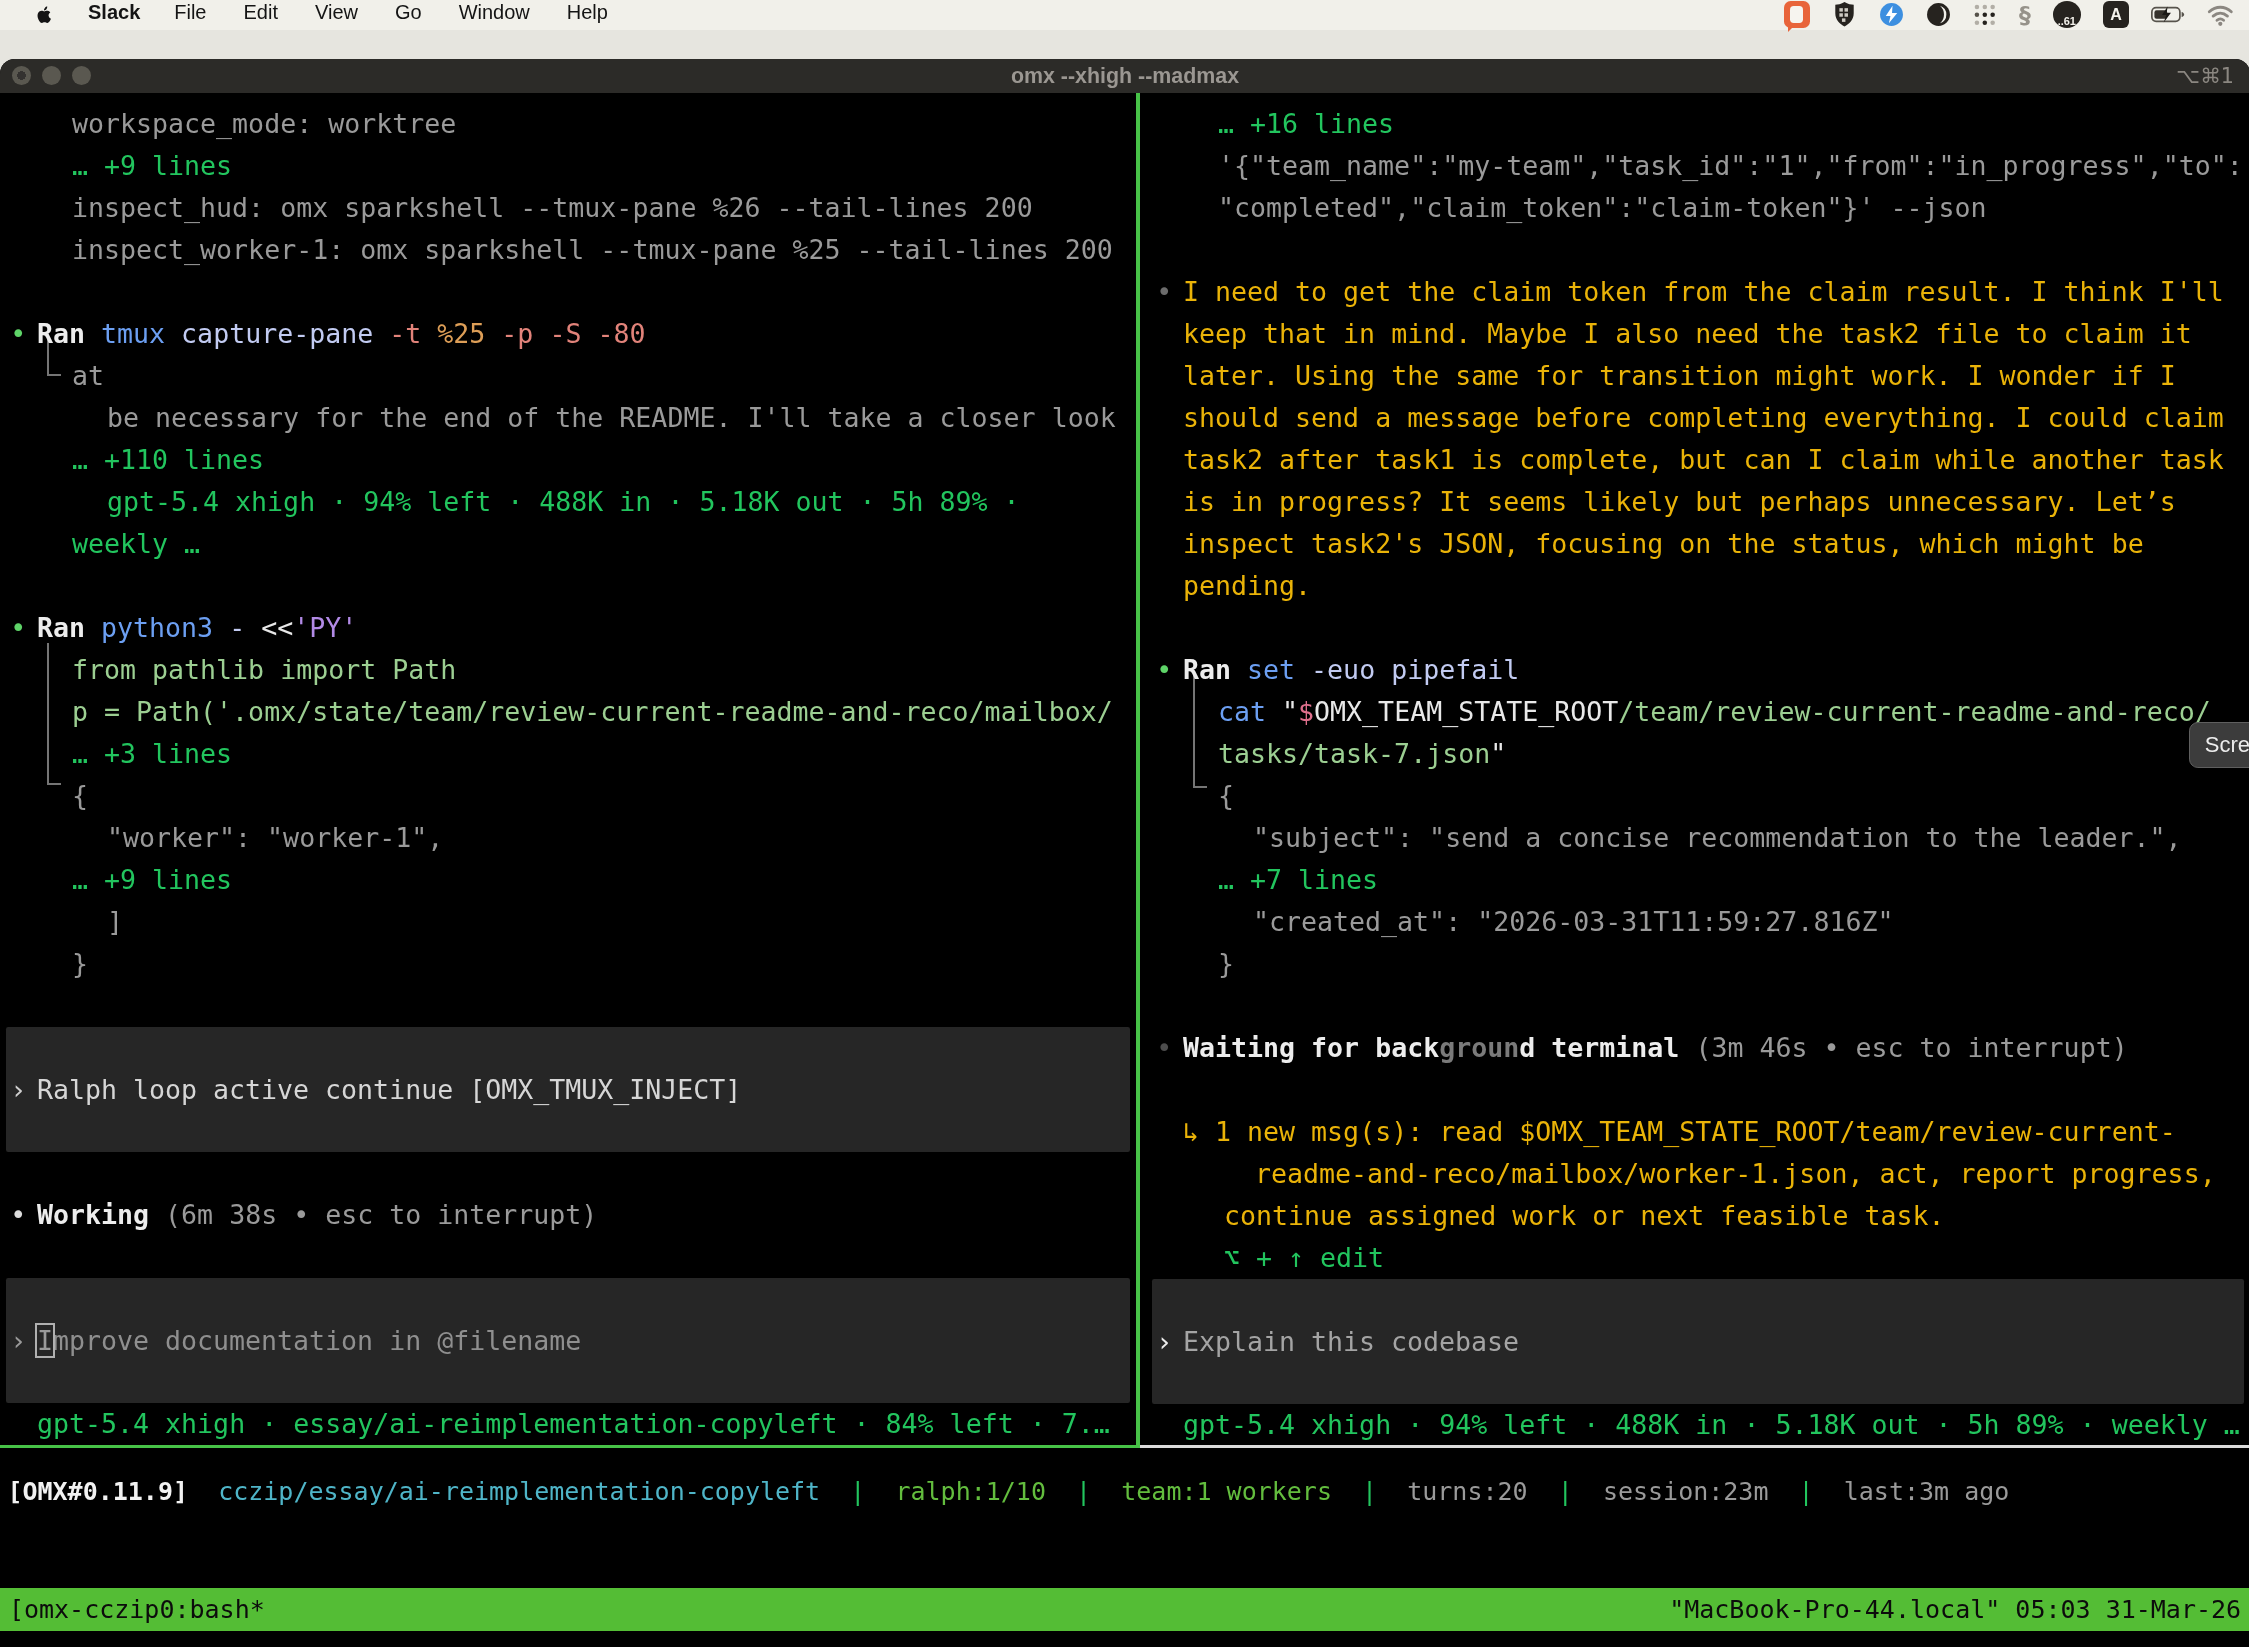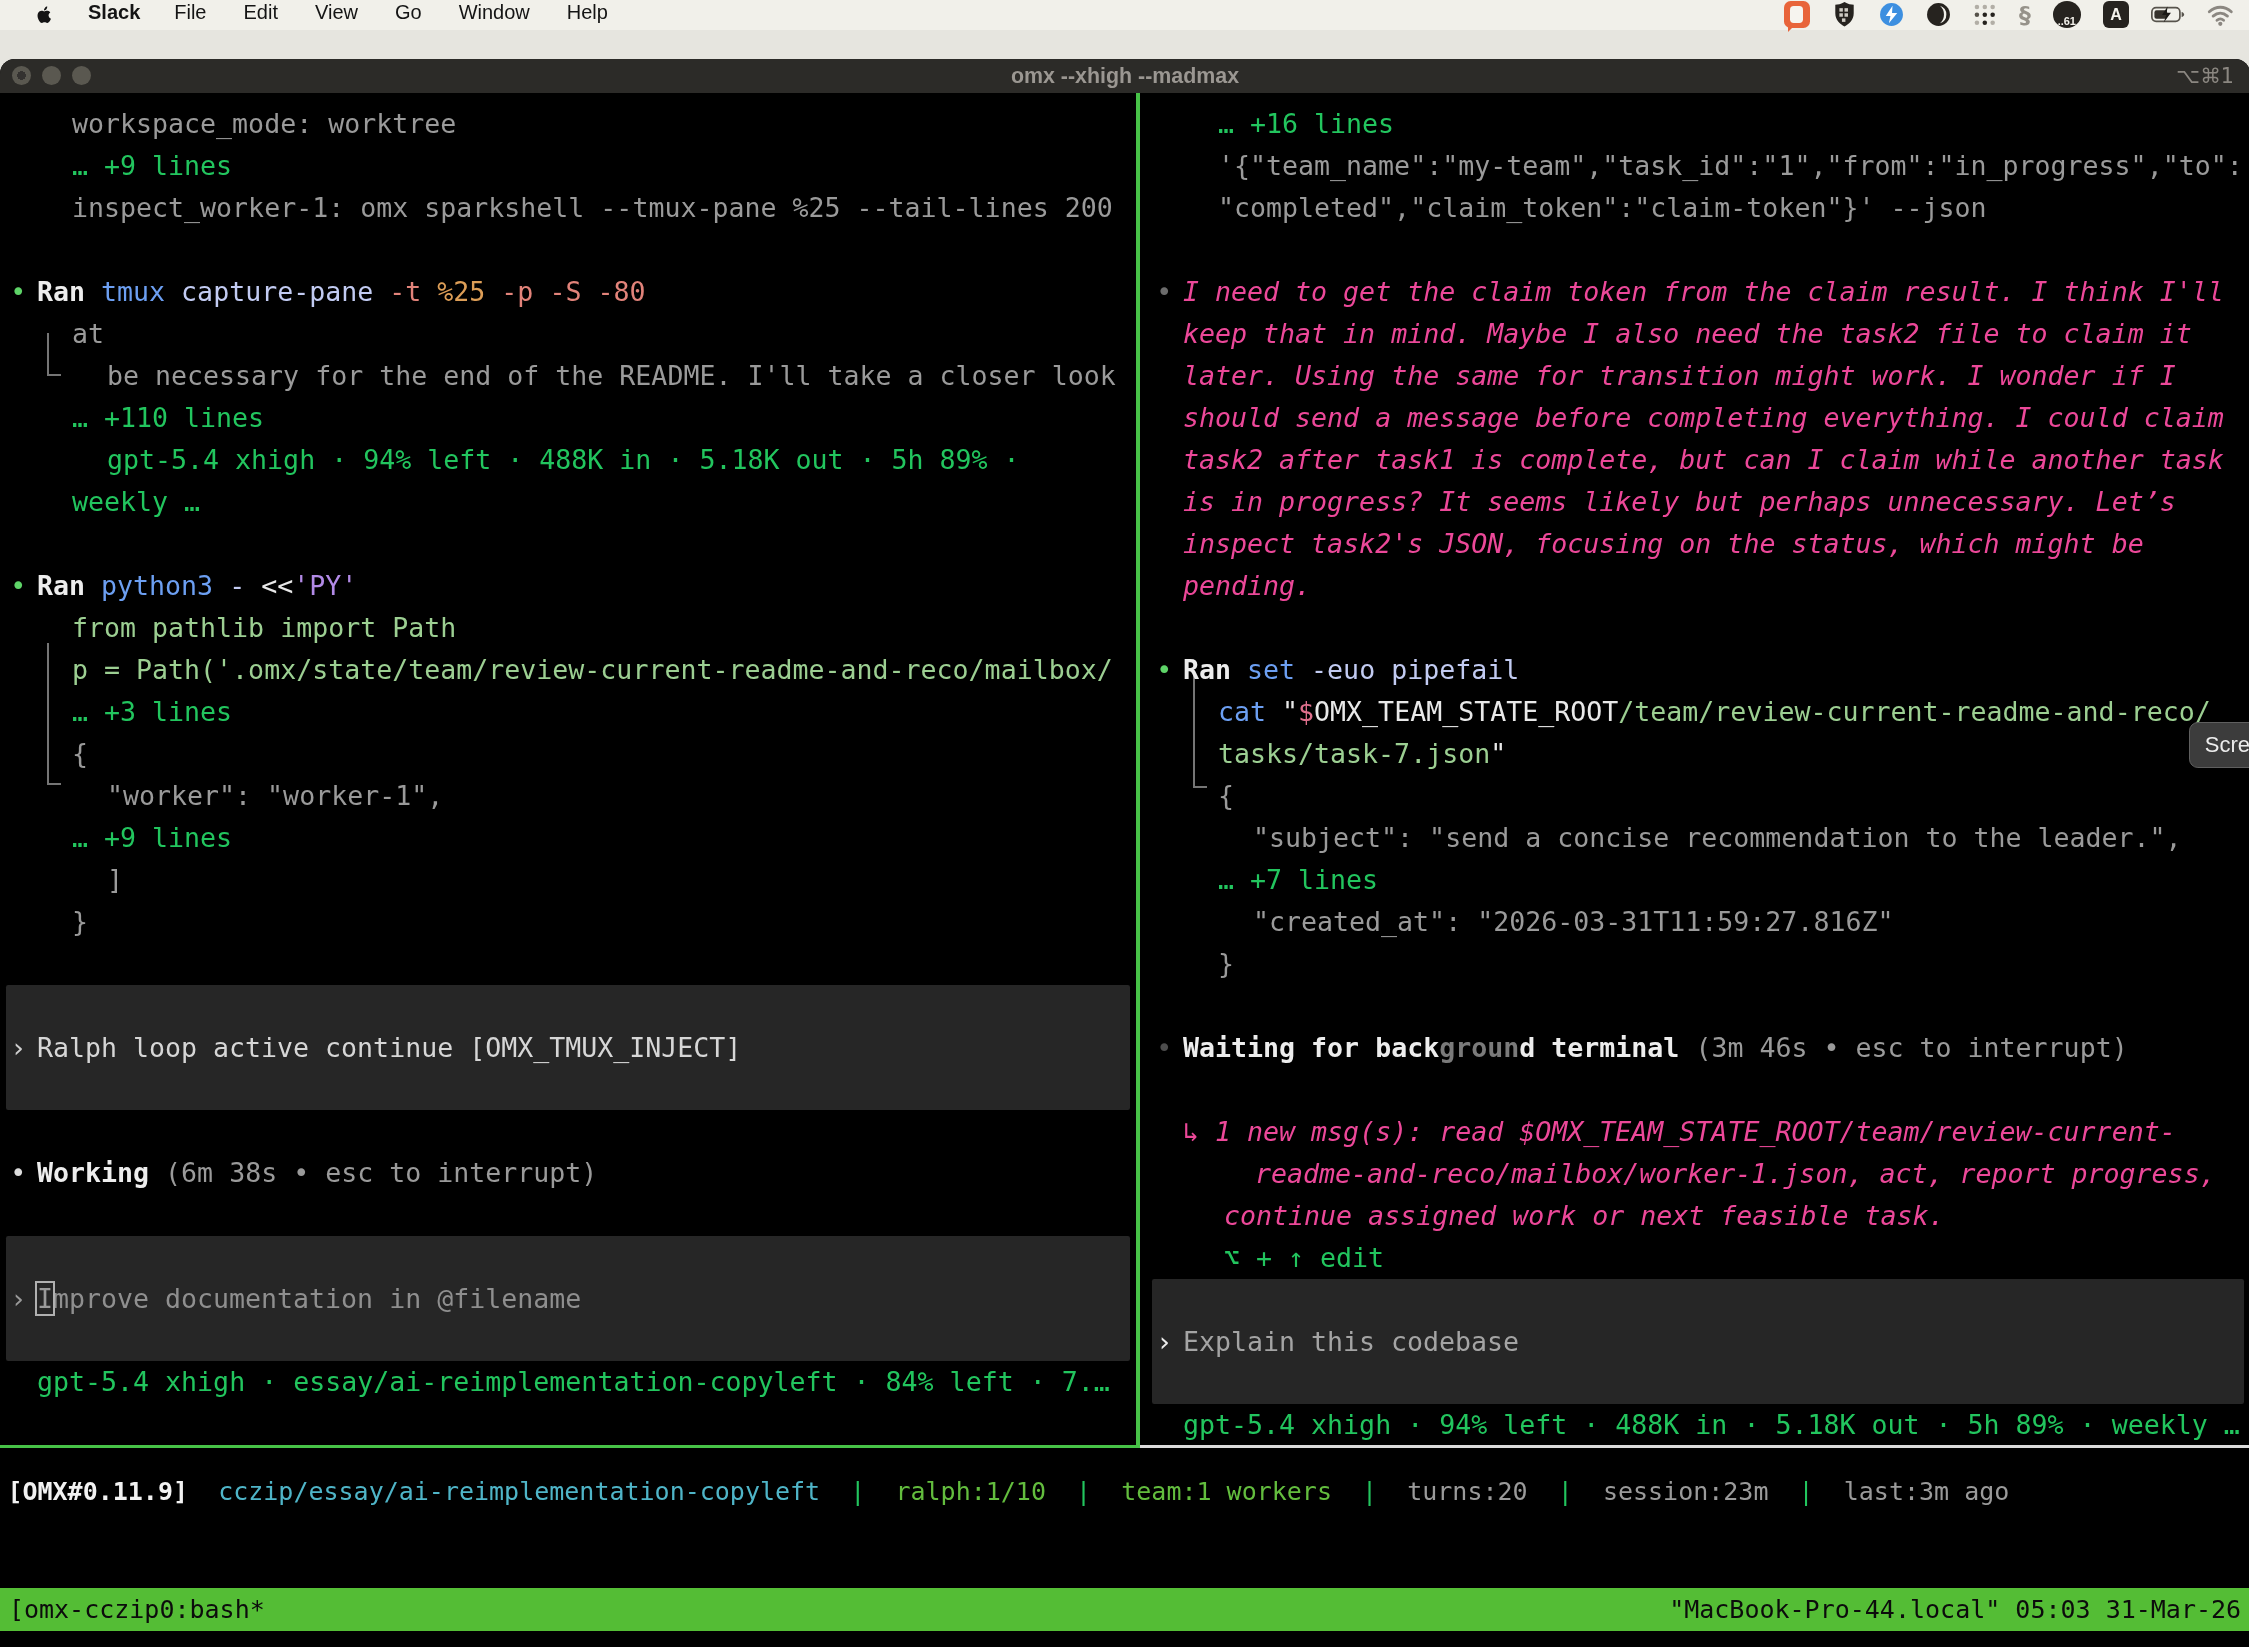--- a/index.html
+++ b/index.html
@@ -64,21 +64,21 @@
   .c-dim{color:#22c55e}
   .c-w{color:#ededed;font-weight:bold}
   .c-wn{color:#e8e8e8}
   .c-blue{color:#6c9ff2}
   .c-lav{color:#c2cbf2}
   .c-sal{color:#e2837a}
   .c-org{color:#dd9e57}
   .c-pur{color:#b28ae6}
   .c-grn{color:#9ccf92}
   .c-pink{color:#e0708d}
-  .c-it{color:#ec4899;font-style:italic}
+  .c-it{color:#eab308;}
   .c-band{color:#d6d6d6}
   .c-ph{color:#8f8f8f}
   .c-ph2{color:#a4a4a4}
   .c-bg{color:#7a7a7a;font-weight:bold}
   .c-cur{color:#9a9a9a;outline:2.2px solid #b0b0b0;outline-offset:0.7px}
   .c-cyan{color:#4fb5c8}
   .c-green{color:#63bd3e}
   .c-wb{color:#f2f2f2;font-weight:bold}
 
   .tree{position:absolute;border-left:2.2px solid #757575;border-bottom:2.2px solid #757575;width:11.8px}
@@ -194,20 +194,21 @@
     </span>
     <span class="title">omx --xhigh --madmax</span>
     <span class="shortcut">⌥⌘1</span>
   </div>
 
   <div class="pane" id="pane-left">
     <div class="tree" id="tree-l1"></div>
     <div class="tree" id="tree-l2"></div>
   <div class="row"><span class="line" style="left: 72px;"><span class="c-g">workspace_mode: worktree</span></span></div>
       <div class="row"><span class="line" style="left: 72px;"><span class="c-dim">… +9 lines</span></span></div>
+      <div class="row"><span class="line" style="left: 72px;"><span class="c-g">inspect_hud: omx sparkshell --tmux-pane %26 --tail-lines 200</span></span></div>
       <div class="row"><span class="line" style="left: 72px;"><span class="c-g">inspect_worker-1: omx sparkshell --tmux-pane %25 --tail-lines 200</span></span></div>
       <div class="row"></div>
       <div class="row"><span class="mk mk-green">•</span><span class="line" style="left: 37px;"><span class="c-w">Ran </span><span class="c-blue">tmux </span><span class="c-lav">capture-pane </span><span class="c-sal">-t </span><span class="c-org">%25 </span><span class="c-sal">-p -S -80</span></span></div>
       <div class="row"><span class="line" style="left: 72px;"><span class="c-g">at</span></span></div>
       <div class="row"><span class="line" style="left: 107px;"><span class="c-g">be necessary for the end of the README. I'll take a closer look</span></span></div>
       <div class="row"><span class="line" style="left: 72px;"><span class="c-dim">… +110 lines</span></span></div>
       <div class="row"><span class="line" style="left: 107px;"><span class="c-dim">gpt-5.4 xhigh · 94% left · 488K in · 5.18K out · 5h 89% ·</span></span></div>
       <div class="row"><span class="line" style="left: 72px;"><span class="c-dim">weekly …</span></span></div>
       <div class="row"></div>
       <div class="row"><span class="mk mk-green">•</span><span class="line" style="left: 37px;"><span class="c-w">Ran </span><span class="c-blue">python3 </span><span class="c-lav">- </span><span class="c-wn">&lt;&lt;</span><span class="c-pur">'PY'</span></span></div>

